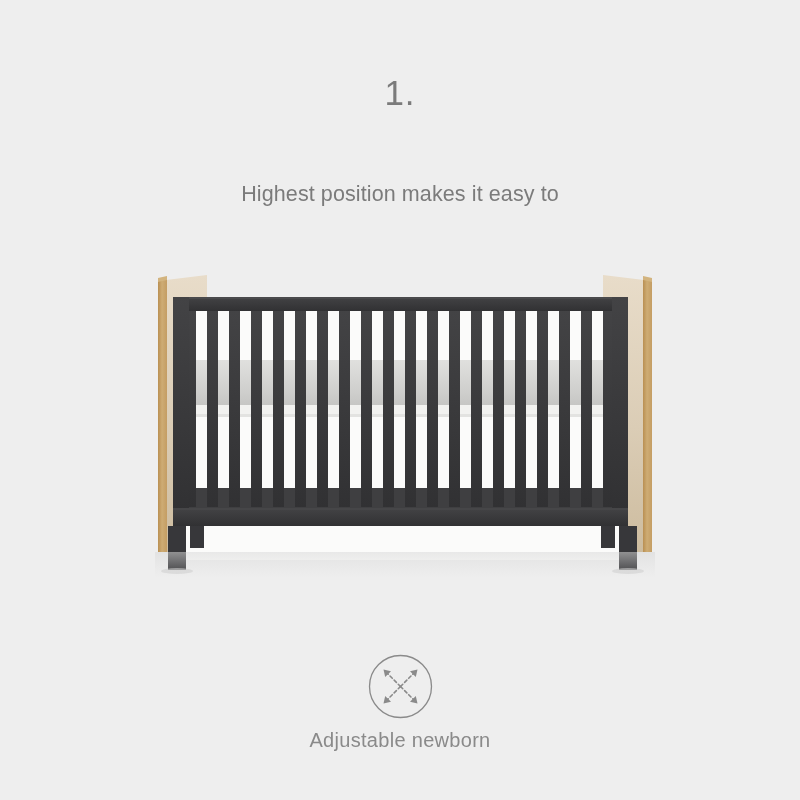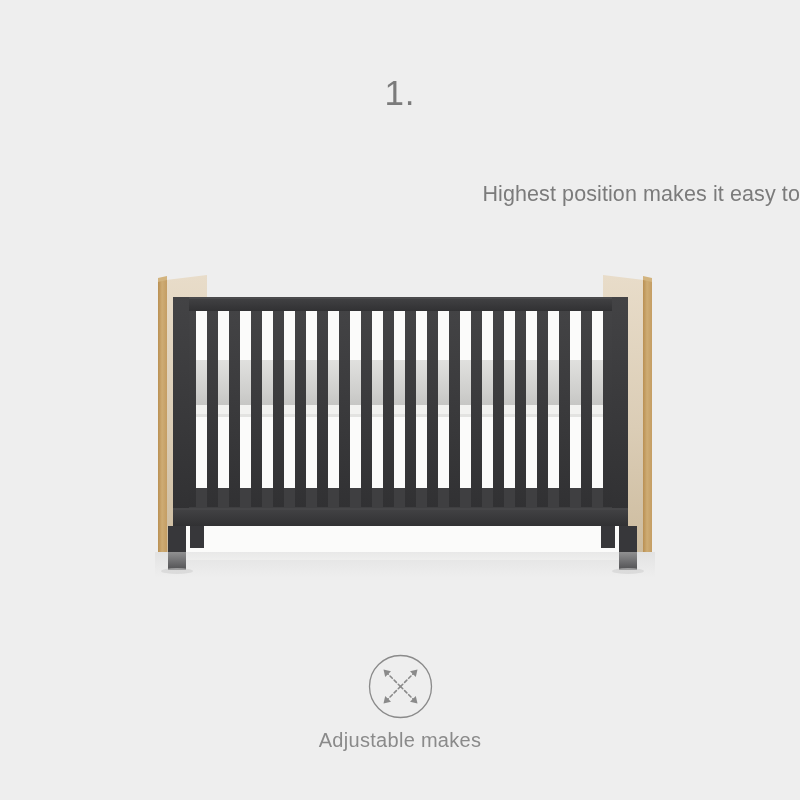--- a/index.html
+++ b/index.html
@@ -24,21 +24,21 @@
     font-size:35px;
     font-weight:400;
     letter-spacing:1px;
     color:#7b7b7b;
     line-height:1.1;
   }
   .description {
     position:absolute;
     left:0; top:178px;
     width:800px;
-    text-align:right;
+    text-align:center;
     font-size:21.5px;
     font-weight:400;
     color:#7b7b7b;
     line-height:1.55;
     letter-spacing:0.1px;
   }
   .description span { display:block; }
 
   .feature-caption {
     position:absolute;
@@ -192,15 +192,15 @@
       </g>
       <g fill="#8a8a8a">
         <path d="M15.5 15.5 L23.0 17.2 L17.2 23.0 Z"></path>
         <path d="M49.5 15.5 L47.8 23.0 L42.0 17.2 Z"></path>
         <path d="M15.5 49.5 L17.2 42.0 L23.0 47.8 Z"></path>
         <path d="M49.5 49.5 L42.0 47.8 L47.8 42.0 Z"></path>
       </g>
     </svg>
   </div>
 
-  <div class="feature-caption">Adjustable makes</div>
+  <div class="feature-caption">Adjustable newborn</div>
 
 </div>
 
 </body></html>

